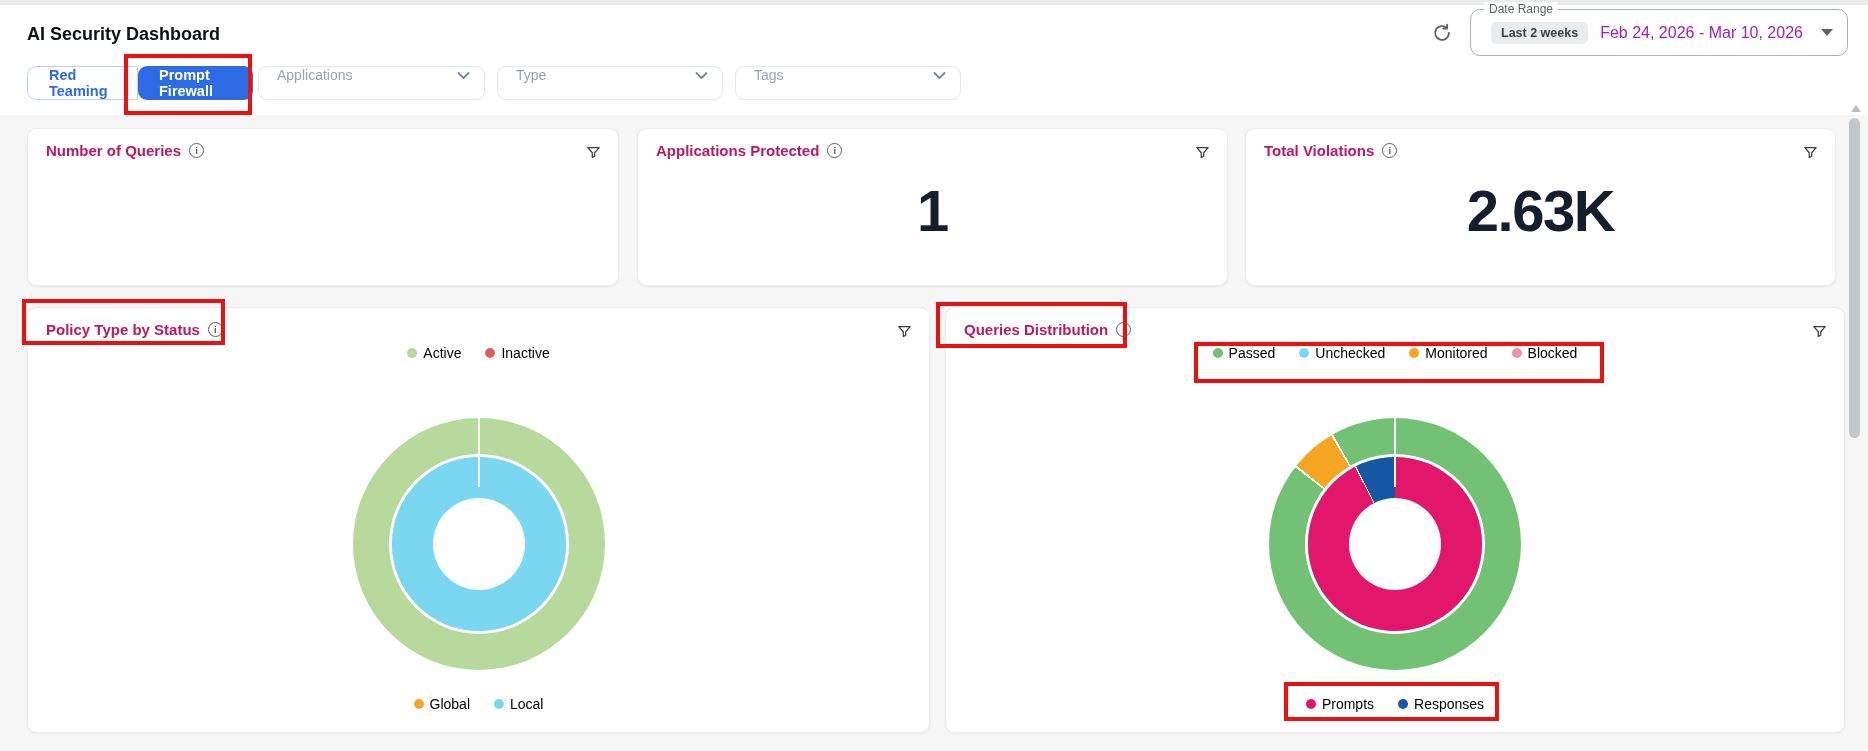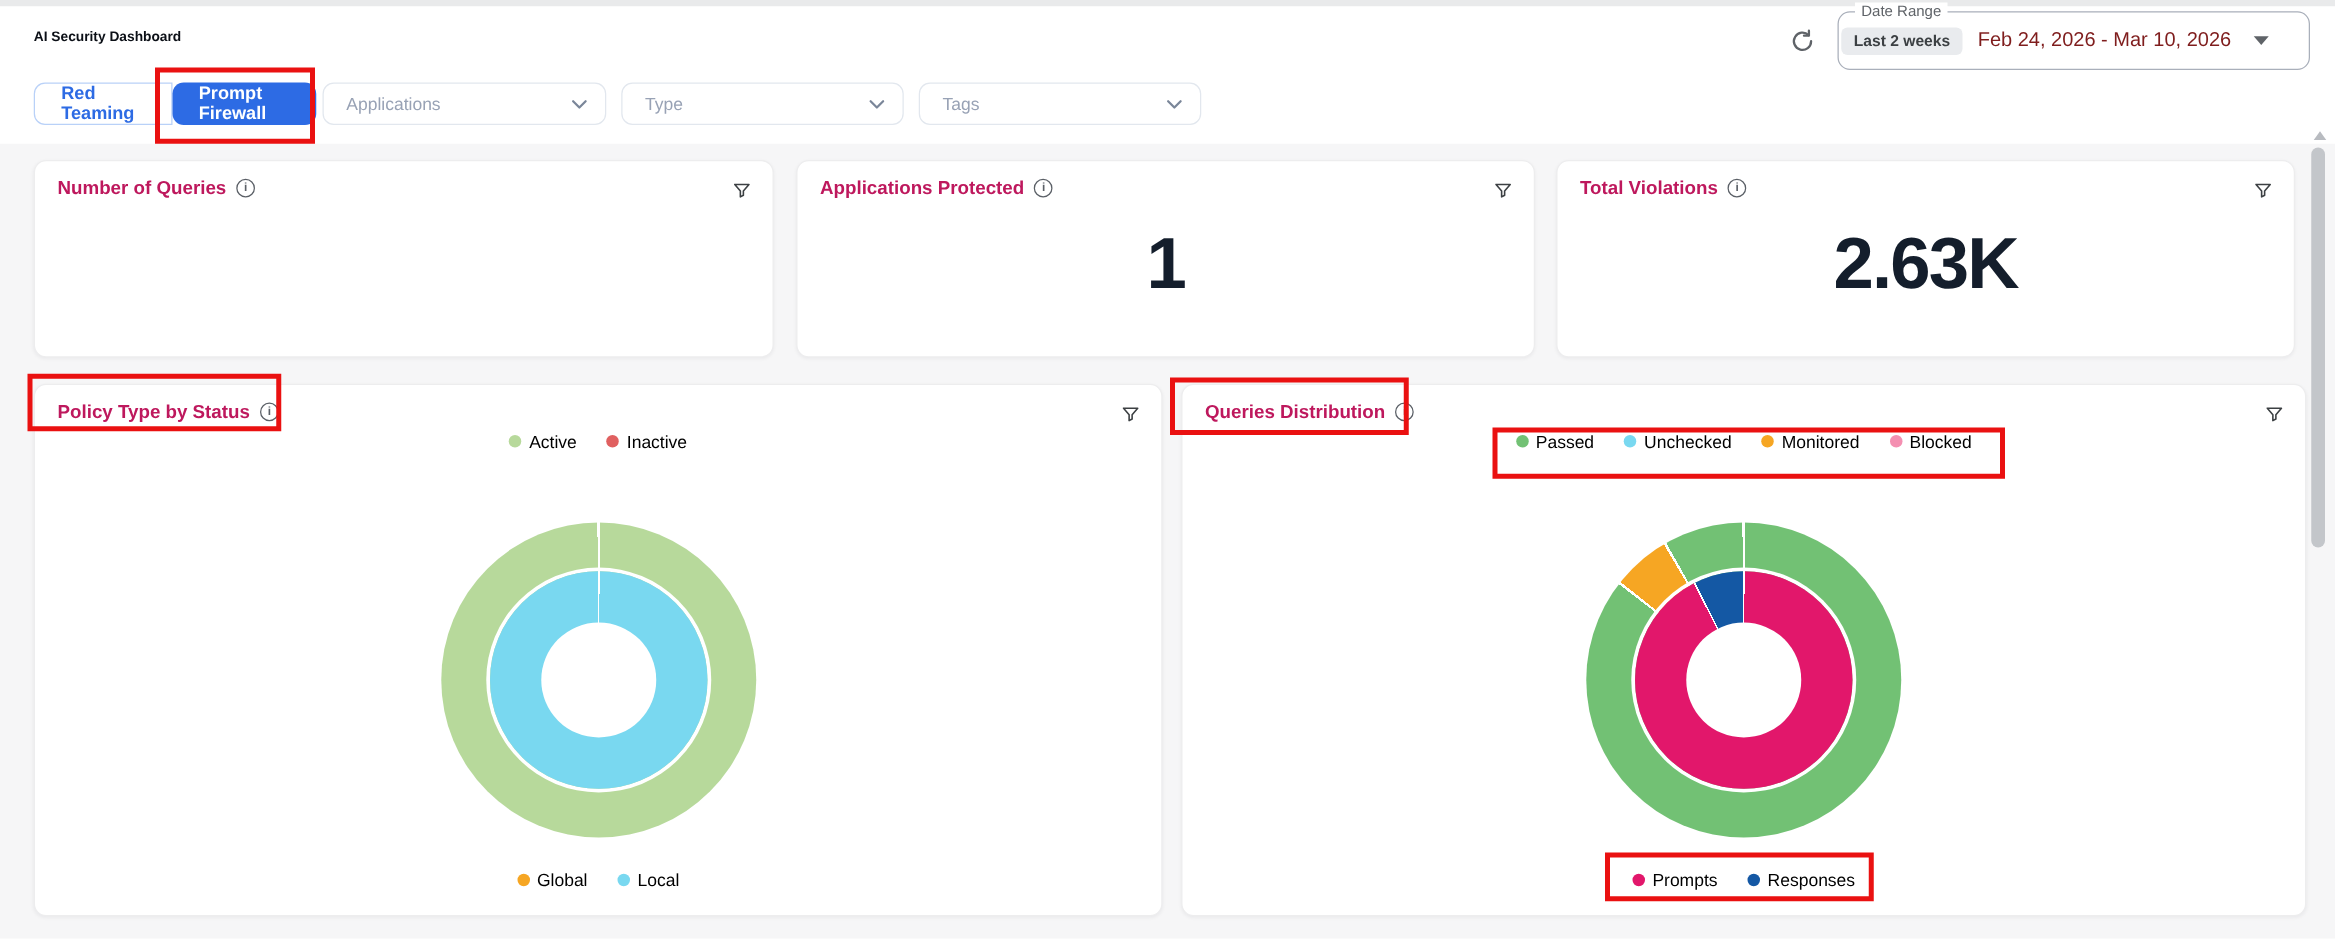--- a/index.html
+++ b/index.html
@@ -3,35 +3,35 @@
 <meta charset="utf-8">
 <style>
   * { box-sizing: border-box; margin: 0; padding: 0; }
   html,body { width:1868px; height:751px; }
   body { font-family: "Liberation Sans", sans-serif; background:#fff; overflow:hidden; }
   .page { position:relative; width:1868px; height:751px; background:#ffffff; overflow:hidden; }
   .topstrip { position:absolute; top:0; left:0; right:0; height:5px; background:#e9eaeb; }
   .main-bg { position:absolute; top:115px; left:0; right:0; bottom:0; background:#f6f6f7; }
 
   
-  .page-title { position:absolute; left:27px; top:24px; font-size:11px; font-weight:700; color:#0b0f16;text-align:center; }
+  .page-title { position:absolute; left:27px; top:24px; font-size:18px; font-weight:700; color:#0b0f16;text-align:center; }
   .refresh-btn { position:absolute; left:1428px; top:20px; width:28px; height:28px; display:flex; align-items:center; justify-content:center; cursor:pointer; background:none; border:none; }
-  .date-range { position:absolute; left:1470px; top:9px; width:378px; height:47px; border:1px solid #a9afba; border-radius:10px; display:flex; align-items:center; padding-left:2px; cursor:pointer; background:#fff; }
+  .date-range { position:absolute; left:1470px; top:9px; width:378px; height:47px; border:1px solid #a9afba; border-radius:10px; display:flex; align-items:center; padding-left:20px; cursor:pointer; background:#fff; }
   .date-range-label { position:absolute; top:-8px; left:13px; background:#fff; padding:0 5px; font-size:12px; color:#5f6368; }
   .date-chip { background:#e9ebee; color:#3c4043; font-size:12.5px; font-weight:700; padding:4px 10px; border-radius:5px; margin-right:12px; white-space:nowrap; }
-  .date-text { font-size:16px; color:#7f1d1d; white-space:nowrap; }
+  .date-text { font-size:16px; color:#a21caf; white-space:nowrap; }
   .caret-down { width:0; height:0; border-left:6px solid transparent; border-right:6px solid transparent; border-top:7px solid #5f6368; margin-left:18px; }
 
   
   .tab { position:absolute; top:66px; height:34px; display:flex; align-items:center; justify-content:center; font-size:14.5px; font-weight:700; cursor:pointer;padding-left:21px; }
   .tab-red-teaming { left:27px; width:111px; background:#fff; color:#2d6be4; border:1px solid #b9d1f8; border-radius:9px 0 0 9px; }
   .tab-prompt-firewall { left:138px; width:115px; background:#2d6be4; color:#fff; border-radius:9px; }
 
   
-  .select { position:absolute; top:66px; height:34px; border:1.5px solid #e2e7ee; border-radius:9px; background:#fff; display:flex; align-items:center; padding:0 14px 0 18px; font-size:14px; color:#98a2b5; cursor:pointer; }
+  .select { position:absolute; top:66px; height:34px; border:1.5px solid #e2e7ee; border-radius:9px; background:#fff; display:flex; align-items:flex-start; padding:0 14px 0 18px; font-size:14px; color:#98a2b5; cursor:pointer; }
   .select .lbl { flex:1; }
   .sel-applications { left:258px; width:227px; }
   .sel-type { left:497px; width:226px; }
   .sel-tags { left:735px; width:226px; }
 
   
   .card { position:absolute; background:#fff; border:1px solid #ededee; border-radius:10px; box-shadow:0 1px 3px rgba(16,24,40,.05); }
   .stat-card { top:128px; height:158px; }
   .stat-1 { left:27px;  width:592px; }
   .stat-2 { left:637px; width:591px; }

